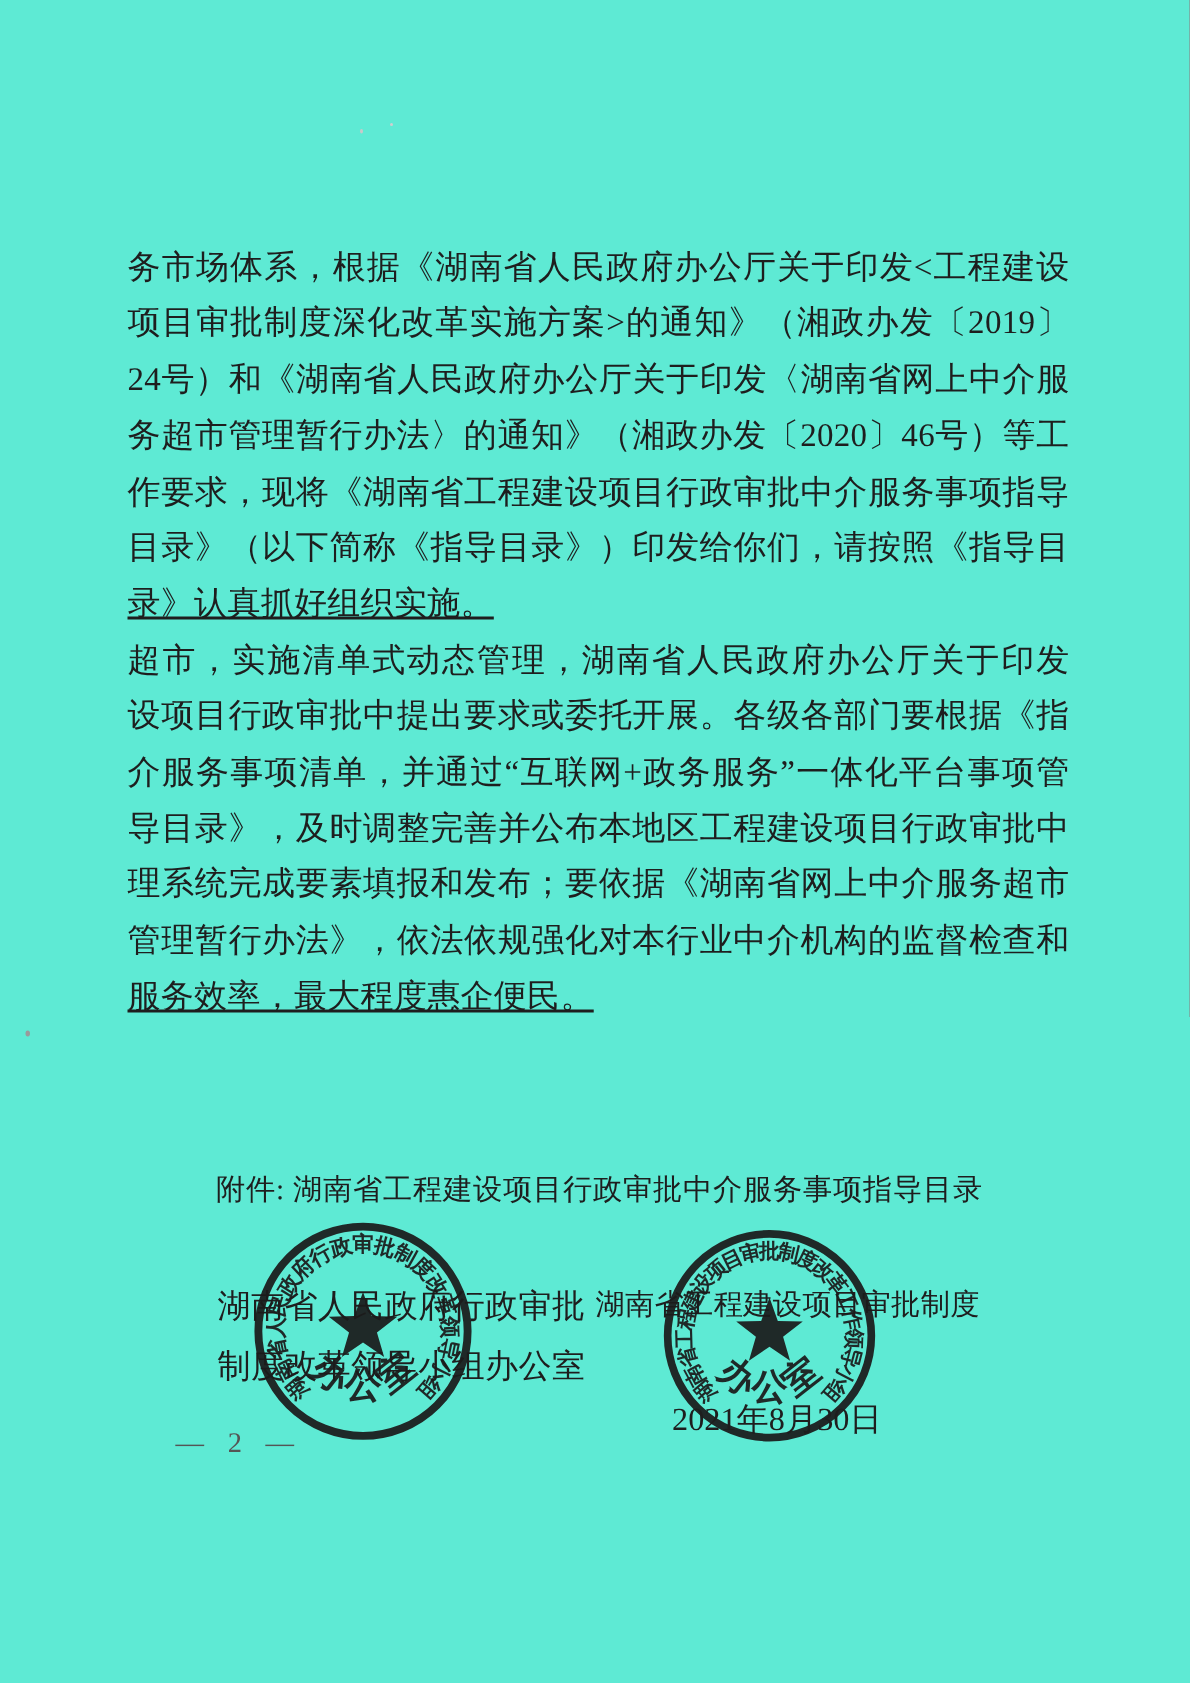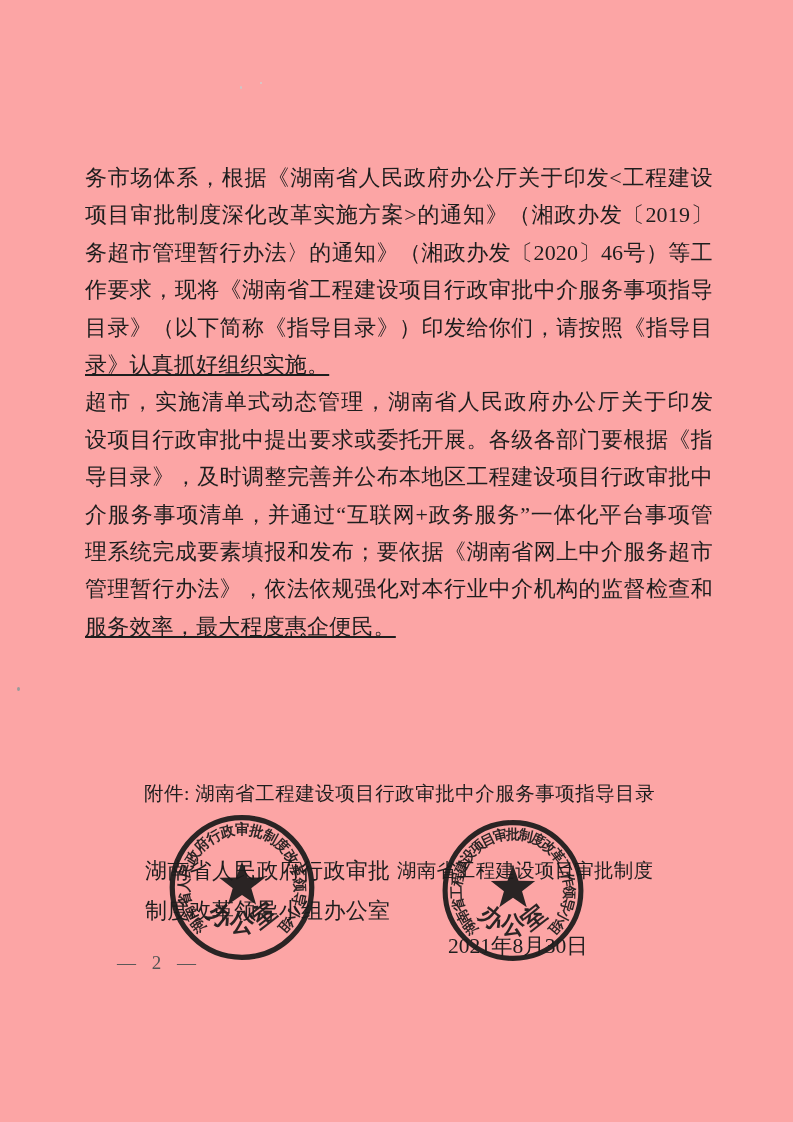--- a/index.html
+++ b/index.html
@@ -1,20 +1,20 @@
 <!DOCTYPE html>
 <html><head>
 <meta charset="utf-8">
 <style>
   html,body{margin:0;padding:0;background:#888;}
   .page{
     position:relative;
     width:793px;height:1122px;
     margin:0 auto;
-    background:#fca5a5;
+    background:#5eead4;
     overflow:hidden;
     font-family:"Liberation Serif","DejaVu Serif",serif;
     color:#1e1e1e;
   }
   
   .body-text{
     position:absolute;left:85px;top:159px;width:628px;
   }
   .bl{
     height:37.4px;line-height:37.4px;font-size:22px;
@@ -56,30 +56,31 @@
 </style>
 </head>
 <body>
 
 <div class="page">
 
   <div class="body-text">
     <div>
       <div class="bl">务市场体系，根据《湖南省人民政府办公厅关于印发&lt;工程建设</div>
       <div class="bl">项目审批制度深化改革实施方案&gt;的通知》（湘政办发〔2019〕</div>
+      <div class="bl">24号）和《湖南省人民政府办公厅关于印发〈湖南省网上中介服</div>
       <div class="bl">务超市管理暂行办法〉的通知》（湘政办发〔2020〕46号）等工</div>
       <div class="bl">作要求，现将《湖南省工程建设项目行政审批中介服务事项指导</div>
       <div class="bl">目录》（以下简称《指导目录》）印发给你们，请按照《指导目</div>
       <div class="bl end">录》认真抓好组织实施。</div>
     </div>
     <div>
       <div class="bl">超市，实施清单式动态管理，湖南省人民政府办公厅关于印发</div>
       <div class="bl">设项目行政审批中提出要求或委托开展。各级各部门要根据《指</div>
+      <div class="bl">介服务事项清单，并通过“互联网+政务服务”一体化平台事项管</div>
       <div class="bl">导目录》，及时调整完善并公布本地区工程建设项目行政审批中</div>
-      <div class="bl">介服务事项清单，并通过“互联网+政务服务”一体化平台事项管</div>
       <div class="bl">理系统完成要素填报和发布；要依据《湖南省网上中介服务超市</div>
       <div class="bl">管理暂行办法》，依法依规强化对本行业中介机构的监督检查和</div>
       <div class="bl end">服务效率，最大程度惠企便民。</div>
     </div>
   </div>
 
   <div class="attach">附件: 湖南省工程建设项目行政审批中介服务事项指导目录</div>
 
   <div class="sig sig-left">
     <div class="sl">湖南省人民政府行政审批</div>

